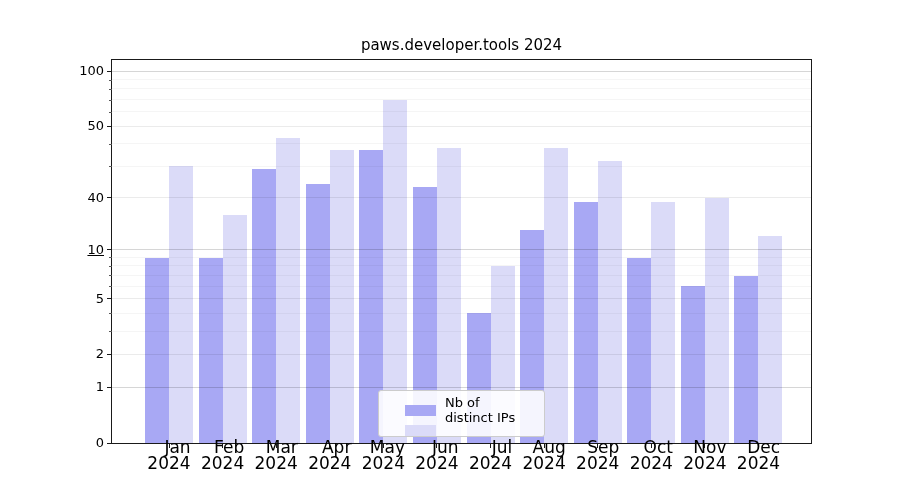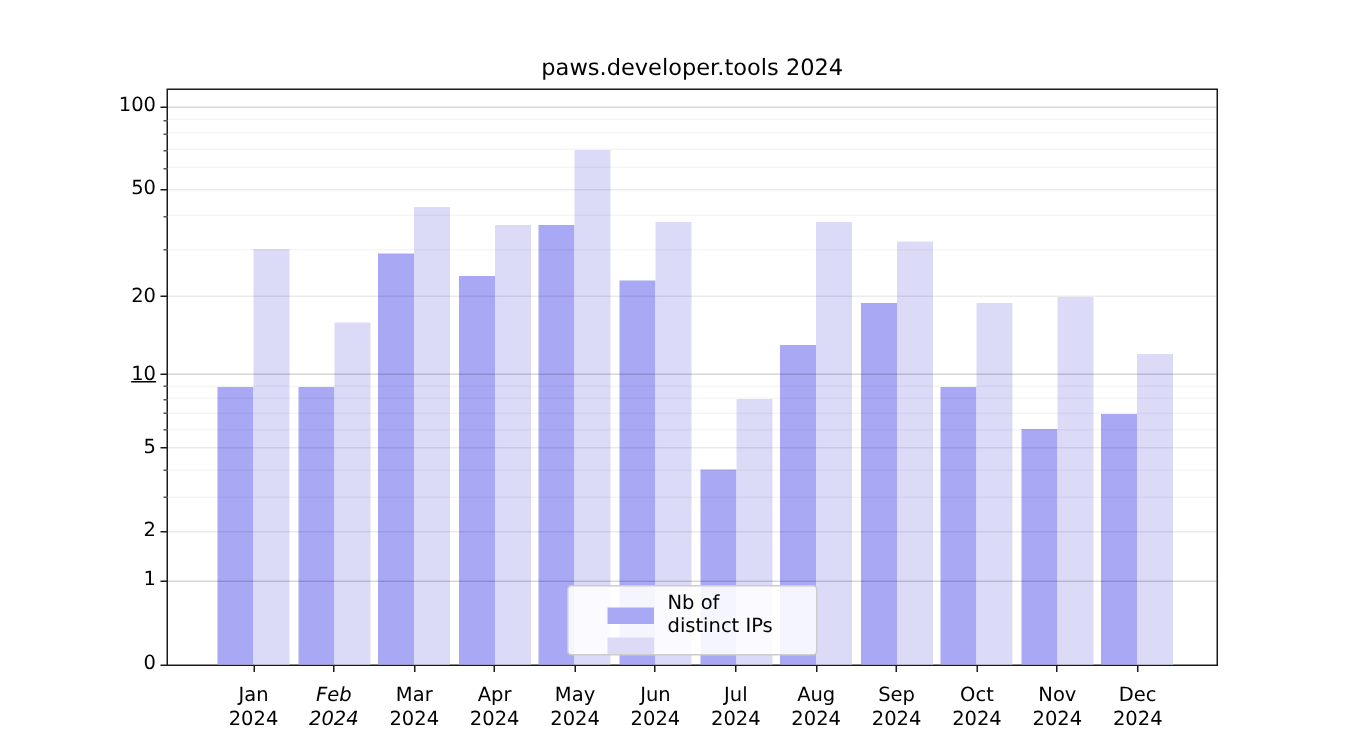--- a/index.html
+++ b/index.html
@@ -12,21 +12,21 @@
   .layer{position:absolute;left:0;top:0;width:699px;height:383px;}
   .bar{position:absolute;bottom:0;}
   .gl{position:absolute;left:0;width:100%;height:1px;}
   .g-major{background:rgba(0,0,0,0.16);}
   .g-mid{background:rgba(0,0,0,0.08);}
   .g-minor{background:rgba(0,0,0,0.04);}
   .ylab{position:absolute;left:0;width:104px;text-align:right;font-size:13px;line-height:16px;}
   .ytick{position:absolute;left:107px;width:5px;height:1px;background:#1a1a1a;}
   .ytick-minor{position:absolute;left:109px;width:3px;height:1px;background:#555;}
   .xtick{position:absolute;width:1px;height:4px;background:#1a1a1a;top:444px;}
-  .xlab{position:absolute;top:456px;font-size:13px;line-height:16px;text-align:center;
+  .xlab{position:absolute;top:439px;font-size:17px;line-height:16px;text-align:right;
         transform:translateX(-50%);white-space:nowrap;}
   .legend{position:absolute;left:378px;top:390px;width:167px;height:47px;
           background:rgba(255,255,255,0.88);border:1px solid #cccccc;border-radius:3px;
           box-sizing:border-box;padding:4px 26px;display:flex;flex-direction:column;
           justify-content:space-around;}
   .lrow{display:flex;align-items:center;gap:9px;font-size:13px;}
   .swatch{width:31px;height:11px;flex:0 0 31px;}
 </style>
 </head>
 <body>
@@ -95,38 +95,38 @@
       <div class="ytick-minor" style="top: 143.795px;"></div>
       <div class="ytick-minor" style="top: 111.784px;"></div>
       <div class="ytick-minor" style="top: 99.553px;"></div>
       <div class="ytick-minor" style="top: 88.9362px;"></div>
       <div class="ytick-minor" style="top: 79.557px;"></div>
       <div class="ytick" style="top: 70.6566px;"></div>
       <div class="ylab" style="top: 63.1566px;">100</div>
       <div class="ytick" style="top: 125.71px;"></div>
       <div class="ylab" style="top: 118.21px;">50</div>
       <div class="ytick" style="top: 197.201px;"></div>
-      <div class="ylab" style="top: 189.701px;">20</div>
+      <div class="ylab" style="top: 189.701px;">40</div>
       <div class="ytick" style="top: 249.3px;"></div>
       <div class="ylab" style="top: 241.8px; text-decoration: underline;">10</div>
       <div class="ytick" style="top: 298.137px;"></div>
       <div class="ylab" style="top: 290.637px;">5</div>
       <div class="ytick" style="top: 353.984px;"></div>
       <div class="ylab" style="top: 346.484px;">2</div>
       <div class="ytick" style="top: 386.653px;"></div>
       <div class="ylab" style="top: 379.153px;">1</div>
       <div class="ytick" style="top: 442.5px;"></div>
       <div class="ylab" style="top: 435px;">0</div>
       <div class="xtick" style="left: 168.5px;"></div>
       <div class="xlab" style="left: 169px;">
         <div>Jan</div>
         <div>2024</div>
       </div>
       <div class="xtick" style="left: 222.09px;"></div>
-      <div class="xlab" style="left: 222.59px; font-style: italic;">
+      <div class="xlab" style="left: 222.59px;">
         <div>Feb</div>
         <div>2024</div>
       </div>
       <div class="xtick" style="left: 275.68px;"></div>
       <div class="xlab" style="left: 276.18px;">
         <div>Mar</div>
         <div>2024</div>
       </div>
       <div class="xtick" style="left: 329.27px;"></div>
       <div class="xlab" style="left: 329.77px;">

